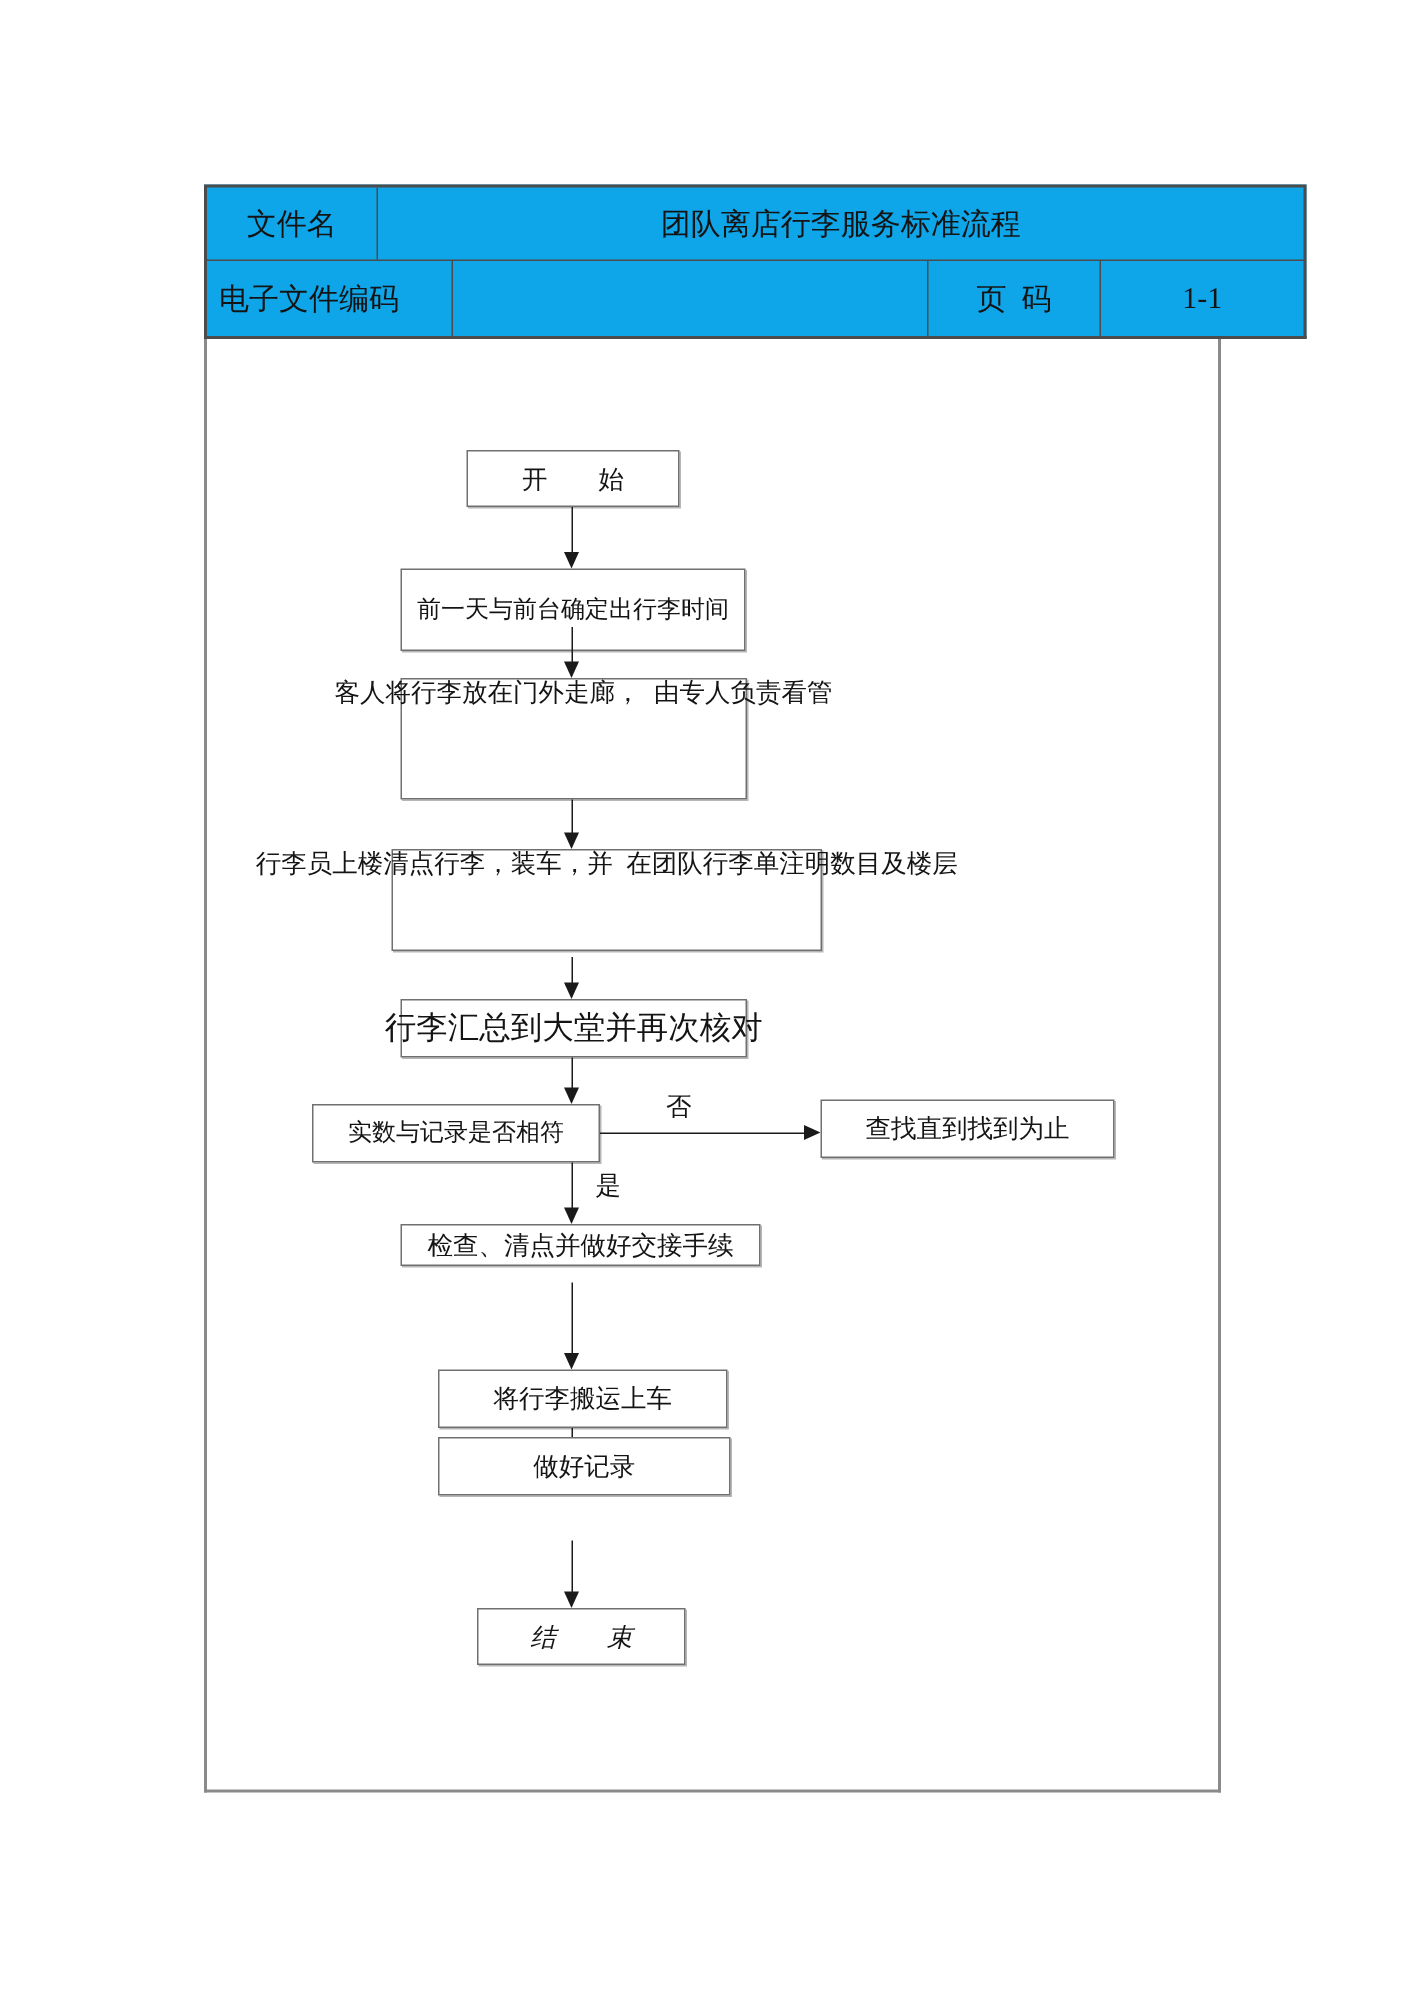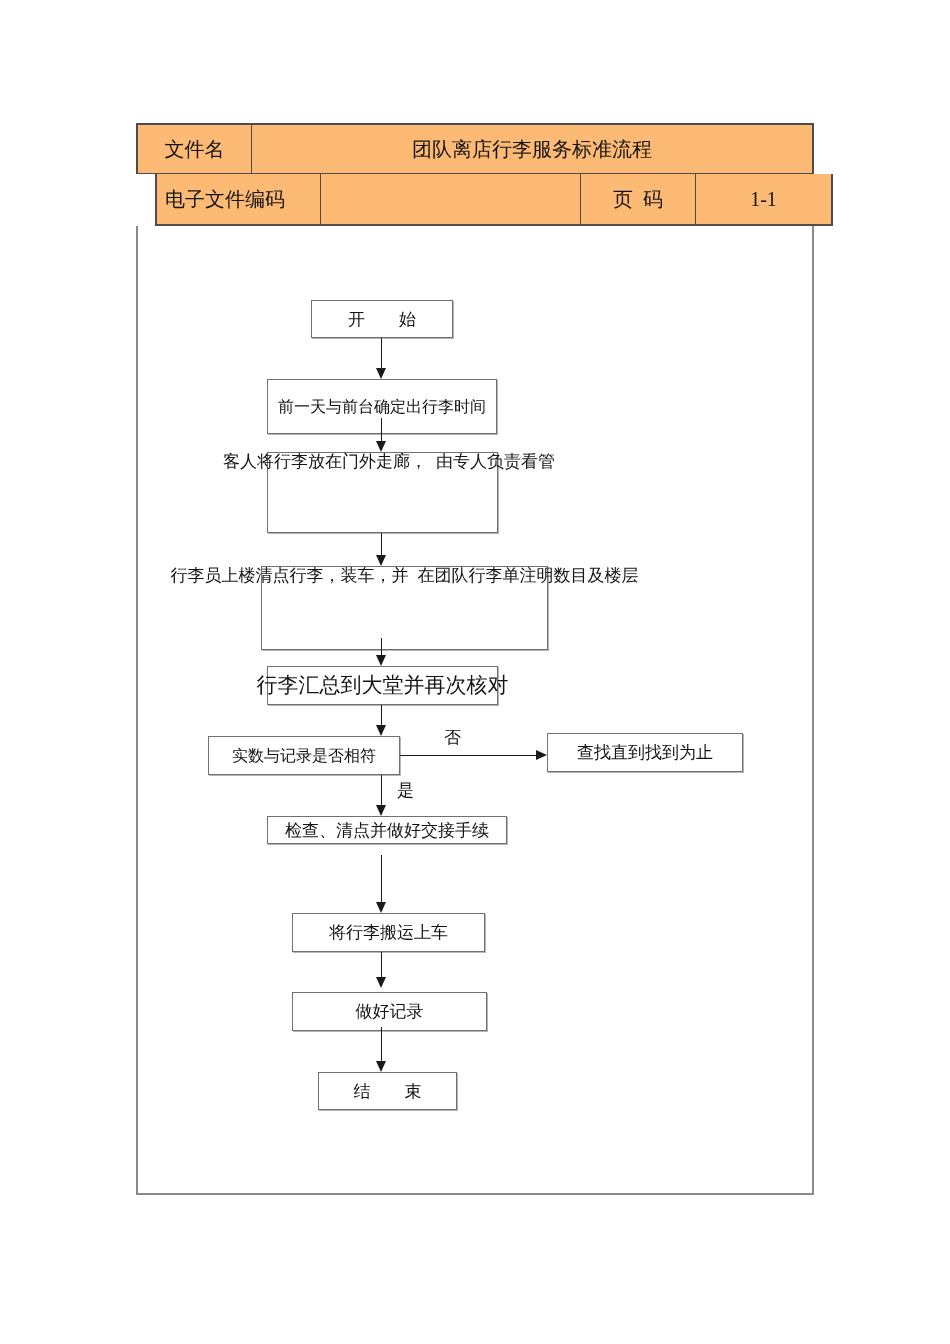--- a/index.html
+++ b/index.html
@@ -6,26 +6,26 @@
   .page{
     position:relative;
     width:950px;height:1344px;
     background:#ffffff;
     font-family:"Liberation Serif","DejaVu Serif",serif;
     color:#141414;
     overflow:hidden;
   }
   
   .hdr-row{
-    position:absolute;left:136px;width:678px;
-    box-sizing:border-box;display:flex;background:#fdba74;
+    position:absolute;left:136px;width:735px;
+    box-sizing:border-box;display:flex;background:#0ea5e9;
     font-size:20px;white-space:pre;justify-content:center;
   }
   .hdr-row.r1{top:123px;height:51px;border:2px solid #4c4c4c;border-bottom:1px solid #4c4c4c;}
-  .hdr-row.r2{top:174px;height:52px;border:2px solid #4c4c4c;border-top:none;margin-left:19px;}
+  .hdr-row.r2{top:174px;height:52px;border:2px solid #4c4c4c;border-top:none;}
   .cell{box-sizing:border-box;display:flex;align-items:center;justify-content:center;overflow:hidden;}
   .r1 .c-label{width:114px;border-right:1px solid #4c4c4c;}
   .r1 .c-title{flex:1;}
   .r2 .c-code-label{width:164px;border-right:1px solid #4c4c4c;justify-content:flex-start;padding-left:8px;}
   .r2 .c-code-value{flex:1;border-right:1px solid #4c4c4c;}
   .r2 .c-page-label{width:115px;border-right:1px solid #4c4c4c;}
   .r2 .c-page-value{width:135px;}
   
   .flow{
     position:absolute;left:136px;top:226px;width:678px;height:969px;
@@ -37,28 +37,28 @@
     position:absolute;box-sizing:border-box;
     border:1px solid #707070;background:#ffffff;
     box-shadow:1px 1px 0 rgba(110,110,110,.5);
     display:flex;align-items:center;justify-content:center;
     font-size:17px;line-height:1;color:#141414;white-space:pre;
   }
   .node.ml{flex-direction:row;align-items:flex-start;justify-content:center;gap:9px;}
   .n-start   {left:173px;top:74px; width:142px;height:38px;}
   .n-confirm {left:129px;top:153px;width:230px;height:55px;font-size:16px;}
   .n-place   {left:129px;top:226px;width:231px;height:81px;padding-left:13px;}
-  .n-count   {left:123px;top:340px;width:287px;height:84px;}
+  .n-count   {left:123px;top:340px;width:287px;height:68px;}
   .n-gather  {left:129px;top:440px;width:231px;height:39px;font-size:21px;}
   .n-verify  {left:70px; top:510px;width:192px;height:39px;font-size:16px;}
   .n-search  {left:409px;top:507px;width:196px;height:39px;}
   .n-handover{left:129px;top:590px;width:240px;height:28px;}
   .n-load    {left:154px;top:687px;width:193px;height:39px;}
-  .n-record  {left:154px;top:732px;width:195px;height:39px;margin-top:34px;}
-  .n-end     {left:180px;top:846px;width:139px;height:38px;}
+  .n-record  {left:154px;top:732px;width:195px;height:39px;}
+  .n-end     {left:180px;top:846px;width:139px;height:38px;font-style:italic;}
   
   .varrow{position:absolute;width:11px;margin-left:-6px;left:244px;}
   .varrow .vline{position:absolute;left:5px;top:0;bottom:10px;width:1px;background:#1a1a1a;}
   .varrow .vhead{position:absolute;left:0;bottom:0;width:0;height:0;
     border-left:5.5px solid transparent;border-right:5.5px solid transparent;
     border-top:11px solid #1a1a1a;}
   .va1{top:112px;height:41px;} .va2{top:192px;height:34px;}
   .va3{top:307px;height:33px;} .va4{top:412px;height:28px;}
   .va5{top:479px;height:31px;} .va6{top:549px;height:41px;}
   .va7{top:629px;height:58px;} .va8{top:726px;height:36px;}

